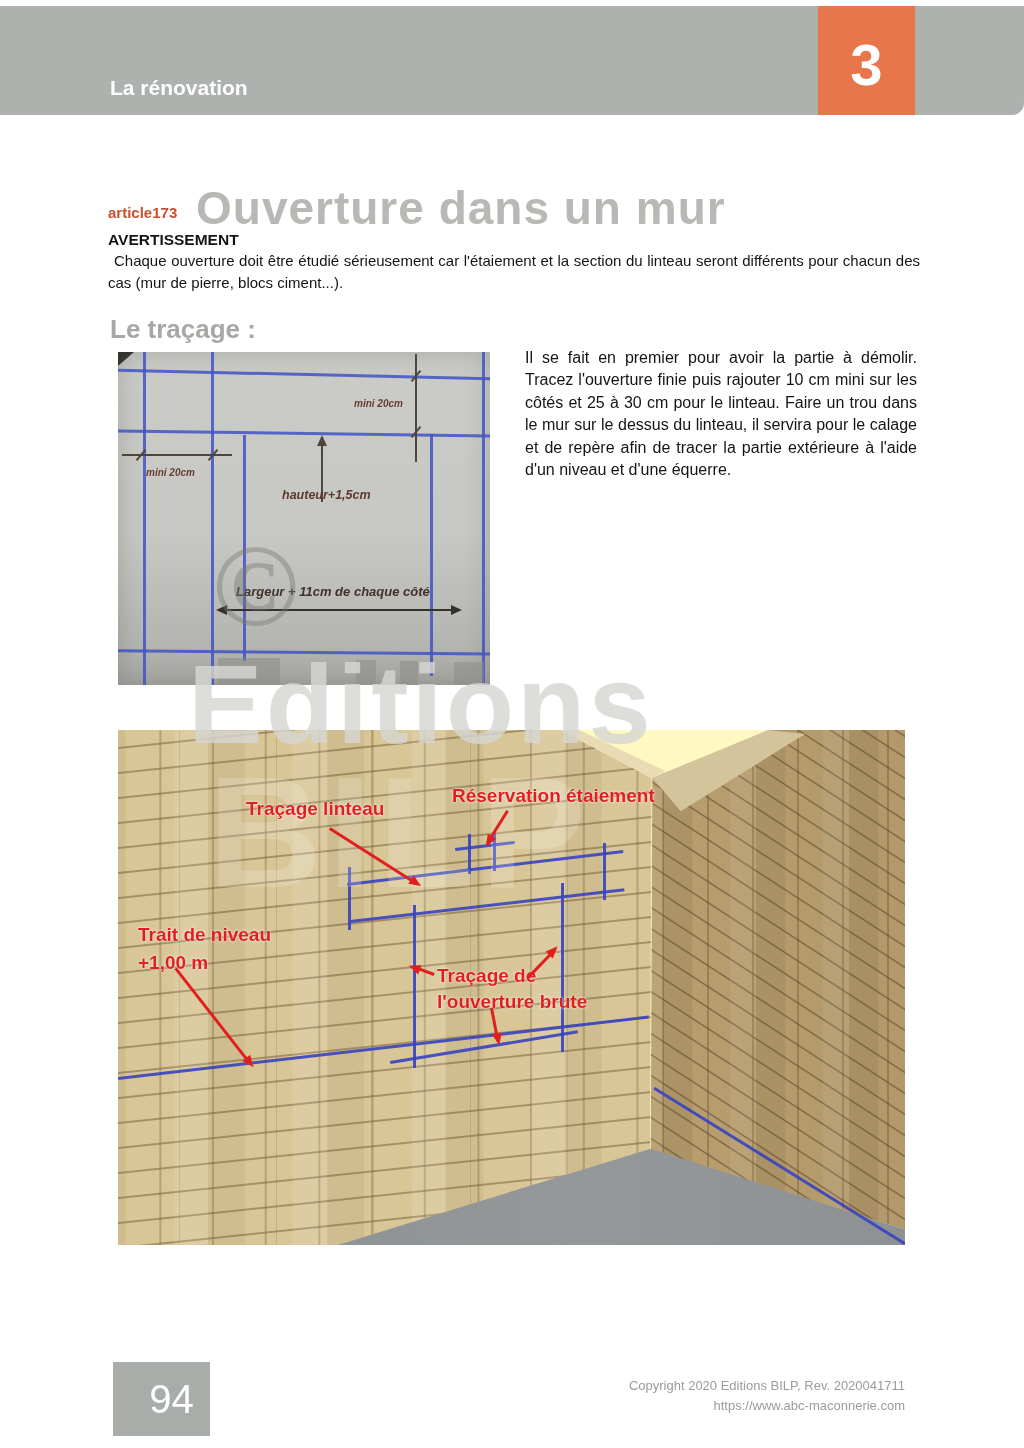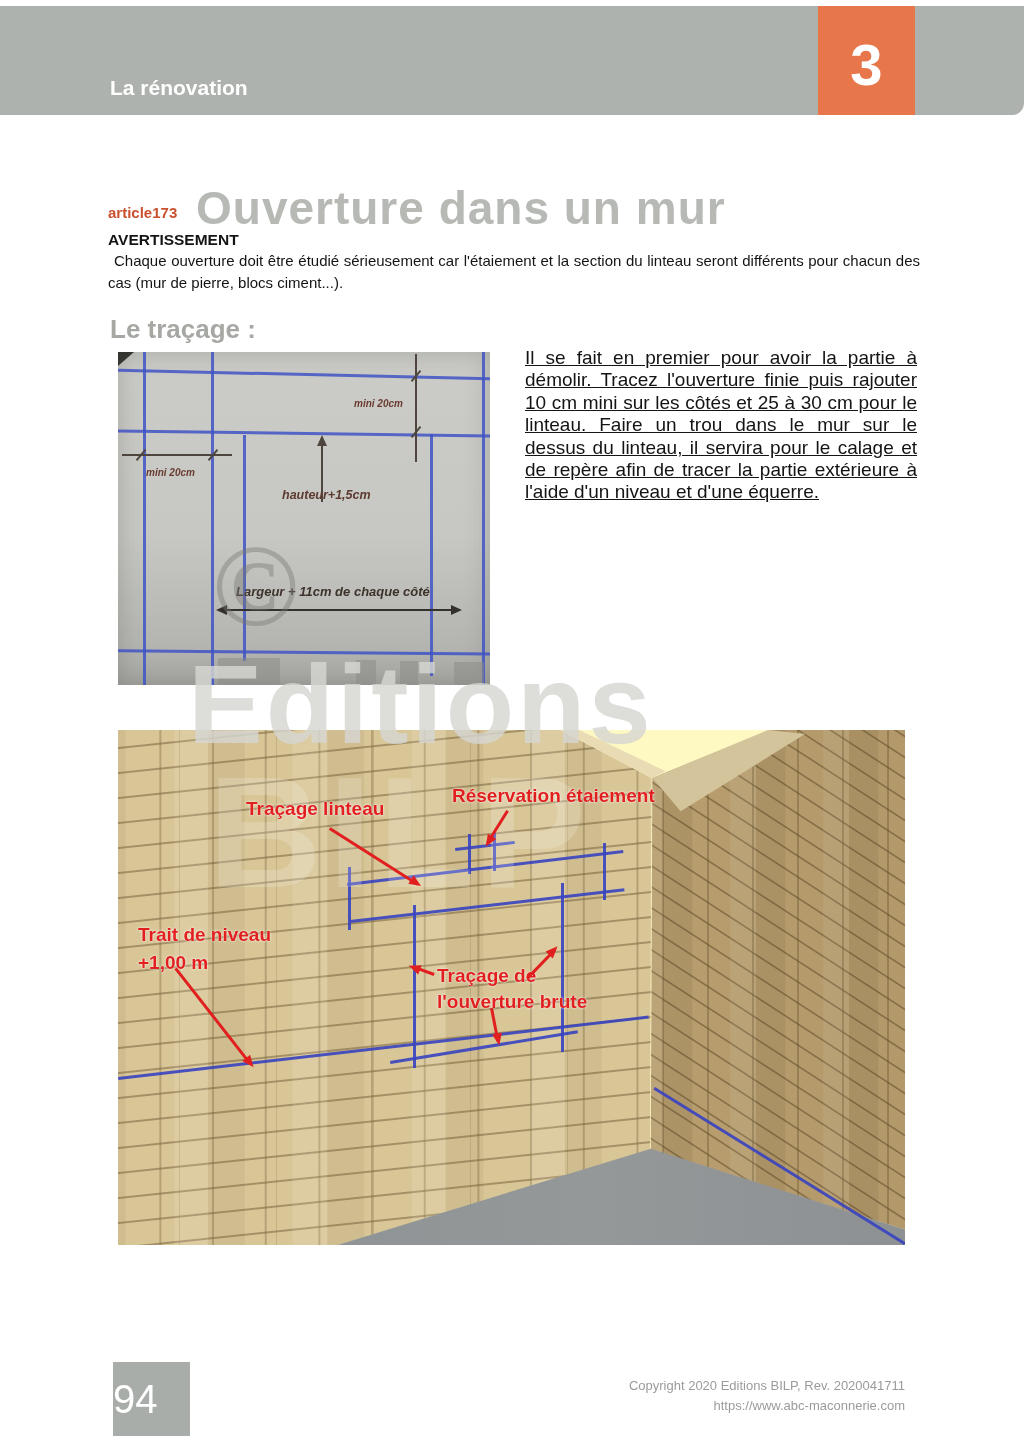--- a/index.html
+++ b/index.html
@@ -12,22 +12,22 @@
   .chapter-num{position:absolute;left:818px;top:0;width:97px;height:109px;background:#e7764b;
                display:flex;align-items:center;justify-content:center;}
   .chapter-num span{font-size:58px;font-weight:bold;color:#ffffff;transform:translateY(4px);}
   
   .article-id{position:absolute;left:108px;top:204px;font-size:15px;font-weight:bold;color:#c9512f;}
   .page-title{position:absolute;left:196px;top:181px;font-size:46px;font-weight:bold;color:#b7b9b5;letter-spacing:1px;}
   .warn-head{position:absolute;left:108px;top:231px;font-size:15.5px;font-weight:bold;color:#141414;}
   .warn-body{position:absolute;left:108px;top:250px;width:812px;font-size:15px;line-height:22px;
              color:#141414;text-align:justify;text-indent:6px;}
   .section-head{position:absolute;left:110px;top:314px;font-size:26px;font-weight:bold;color:#a6a8a4;}
-  .col-text{position:absolute;left:525px;top:347px;width:392px;font-size:19px;line-height:22.4px;
-            color:#141414;text-align:justify;text-decoration:underline;}
+  .col-text{position:absolute;left:525px;top:347px;width:392px;font-size:16px;line-height:22.4px;
+            color:#141414;text-align:justify;}
   
   .photo1{position:absolute;left:118px;top:352px;width:372px;height:333px;overflow:hidden;
           background:linear-gradient(180deg,#cbccc7 0%,#c7c8c3 55%,#b4b5b0 88%,#a7a8a3 100%);
           box-shadow:inset 0 0 26px rgba(60,60,55,.25);}
   .photo1 .bl{position:absolute;background:#3f53c4;opacity:.85;}
   .photo1 .dk{position:absolute;background:#4e463e;}
   .photo1 .slash{position:absolute;width:14px;height:2px;background:#4e463e;transform:rotate(-50deg);}
   .dim-label{position:absolute;font-weight:bold;font-style:italic;color:#693a30;font-size:10px;white-space:nowrap;}
   .copyright-ghost{position:absolute;left:94px;top:168px;font-size:116px;font-weight:bold;
                    color:rgba(120,120,115,.42);font-family:"Liberation Serif",serif;}
@@ -73,21 +73,21 @@
     clip-path:polygon(27.9% 100%,67.7% 81.3%,100% 97%,100% 100%);
     background:linear-gradient(90deg,#8b9093 0%,#949899 60%,#8d9194 100%);}
   .figure2 .wl{position:absolute;background:#3743c0;opacity:.9;transform-origin:0 0;z-index:4;}
   .red-label{position:absolute;font-size:19px;font-weight:bold;color:#e11f1f;white-space:nowrap;z-index:8;
              text-shadow:0 0 3px rgba(255,255,255,.75),0 0 1px rgba(255,255,255,.9);}
   .red-arrow{position:absolute;height:0;border-top:3px solid #e11f1f;transform-origin:0 1px;z-index:8;}
   .red-arrow::after{content:'';position:absolute;right:-4px;top:-7px;width:0;height:0;
              border-left:12px solid #e11f1f;border-top:5.5px solid transparent;border-bottom:5.5px solid transparent;}
   
   .footer-box{position:absolute;left:113px;top:1362px;width:77px;height:74px;background:#a9ada9;
-              display:flex;align-items:center;justify-content:flex-start;}
+              display:flex;align-items:center;justify-content:center;padding-left:20px;}
   .footer-box span{font-size:40px;color:#ffffff;}
   .copyright-block{position:absolute;left:505px;top:1376px;width:400px;text-align:right;
                    font-size:13px;line-height:20px;color:#9b9b9b;}
   .copyright-block a{color:#9b9b9b;text-decoration:none;display:block;}
 </style>
 </head>
 <body>
 
 <div class="page">
 

